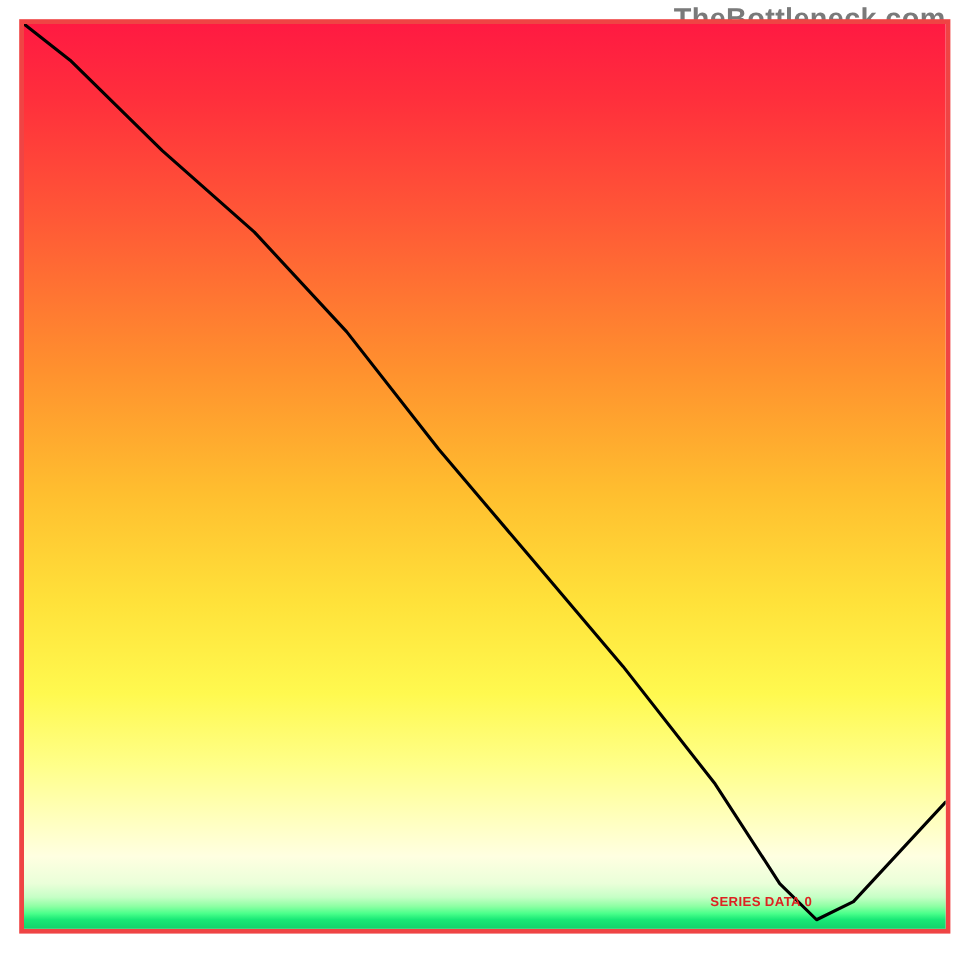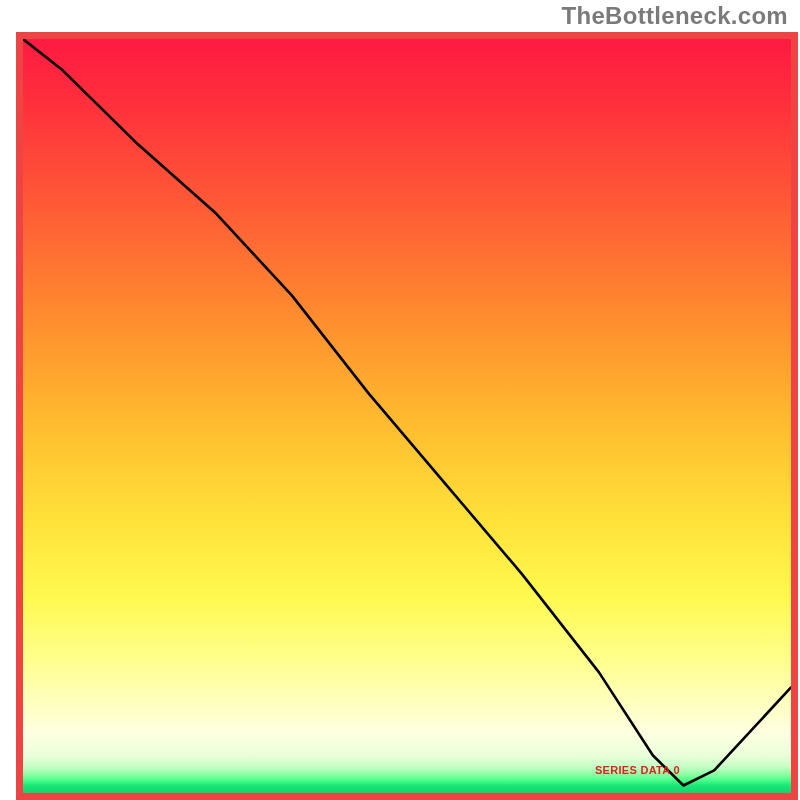--- a/index.html
+++ b/index.html
@@ -21,24 +21,24 @@
     right: 12px;
     font-family: Arial, Helvetica, sans-serif;
     font-size: 24px;
     font-weight: 600;
     color: #7a7a7a;
     letter-spacing: 0.3px;
   }
   .plot-frame {
     position: absolute;
     left: 16px;
-    top: 32px;
+    top: 16px;
     width: 768px;   
     height: 754px;  
-    border: 7px solid #ef4444;
+    border: 4px solid #ef4444;
     box-sizing: content-box;
     overflow: visible;
   }
   .gradient-bg {
     position: absolute;
     inset: 0;
     
     background:
       linear-gradient(
         to bottom,

